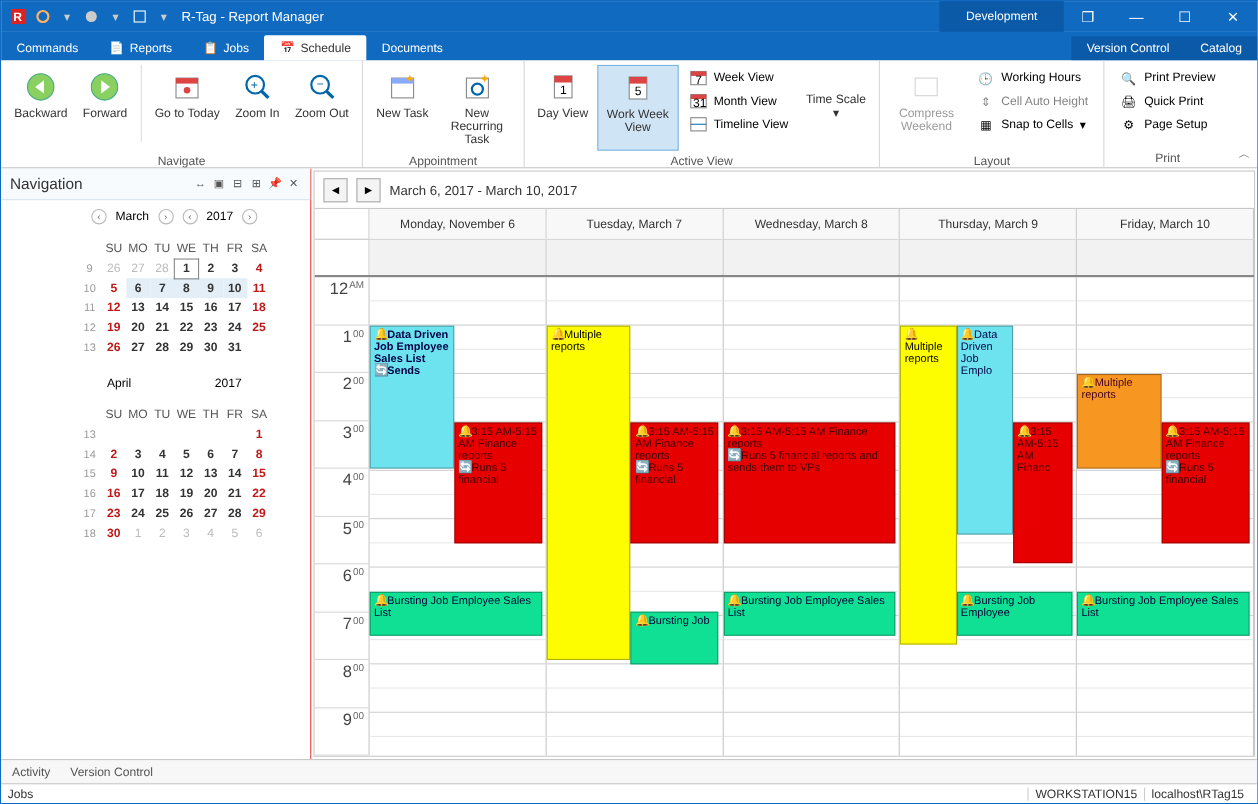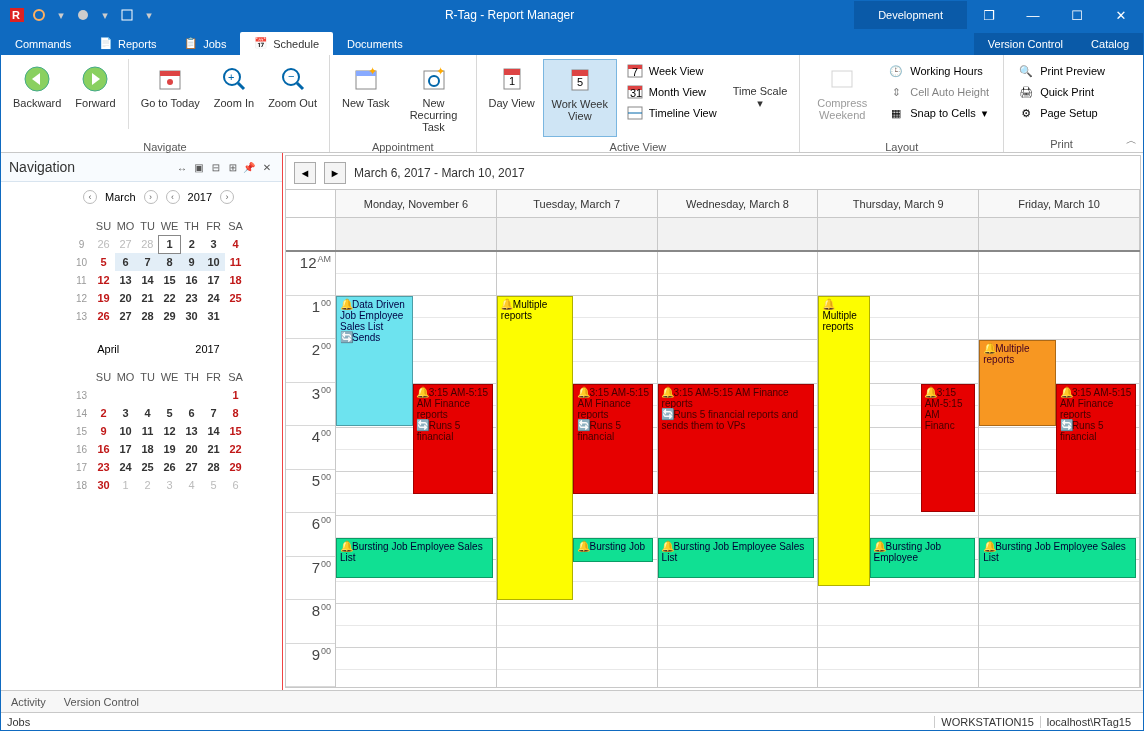--- a/index.html
+++ b/index.html
@@ -1,20 +1,20 @@
 <!DOCTYPE html>
 <html><head>
 <meta charset="utf-8">
 <style>
 *{box-sizing:border-box;margin:0;padding:0;font-family:"Segoe UI",Arial,sans-serif;font-size:11px}
 body{width:1144px;height:731px;background:#fff;border:1px solid #0f6ac0;display:flex;flex-direction:column;overflow:hidden}
 .titlebar{height:28px;background:#0f6ac0;display:flex;align-items:center;color:#fff}
 .titlebar .qat{display:flex;gap:6px;padding:0 8px;align-items:center}
 .titlebar .qat span{width:16px;height:16px;display:inline-flex;align-items:center;justify-content:center}
-.titlebar .title{flex:1;text-align:center;font-size:12px}
+.titlebar .title{flex:1;font-size:12px}
 .titlebar .doc-tab{background:#0a5aa8;padding:0 24px;height:28px;display:flex;align-items:center;color:#fff}
 .titlebar .wbtns{display:flex}
 .titlebar .wbtns div{width:44px;height:28px;display:flex;align-items:center;justify-content:center;color:#fff;font-size:13px}
 .tabstrip{height:26px;background:#0f6ac0;display:flex;align-items:flex-end;color:#fff}
 .tabstrip .tab{padding:5px 14px;display:flex;align-items:center;gap:5px;cursor:pointer}
 .tabstrip .tab.active{background:#fff;color:#333;border-radius:2px 2px 0 0}
 .tabstrip .spacer{flex:1}
 .tabstrip .subs{display:flex;gap:0;background:#0a5aa8}
 .tabstrip .subs div{padding:5px 14px}
 .ribbon{height:98px;background:#fff;border-bottom:1px solid #c8c8c8;display:flex;position:relative}
@@ -584,21 +584,21 @@
             <div class="slot"></div>
             <div class="slot half"></div>
             <div class="slot"></div>
             <div class="slot half"></div>
             <div class="slot"></div>
             <div class="slot half"></div>
             <div class="slot"></div>
             <div class="slot half"></div>
             <div class="slot"></div>
             <div class="slot half"></div>
-            <div class="evt c-cyan" style="top: 44px; height: 130px; left: 0%; width: 48%;"><span class="eico">🔔</span>Data Driven Job Employee Sales List<br><span class="eico">🔄</span>Sends</div>
+            <div class="evt c-cyan" style="top: 44px; height: 130px; left: 0%; width: 48%; font-weight: bold;"><span class="eico">🔔</span>Data Driven Job Employee Sales List<br><span class="eico">🔄</span>Sends</div>
             <div class="evt c-red" style="top: 132px; height: 110px; left: 48%; width: 50%;"><span class="eico">🔔</span>3:15 AM-5:15 AM Finance reports<br><span class="eico">🔄</span>Runs 5 financial</div>
             <div class="evt c-grn" style="top: 286px; height: 40px; left: 0%; width: 98%;"><span class="eico">🔔</span>Bursting Job Employee Sales List</div>
           </div>
           <div class="daycol">
             <div class="slot"></div>
             <div class="slot half"></div>
             <div class="slot"></div>
             <div class="slot half"></div>
             <div class="slot"></div>
             <div class="slot half"></div>
@@ -611,21 +611,21 @@
             <div class="slot"></div>
             <div class="slot half"></div>
             <div class="slot"></div>
             <div class="slot half"></div>
             <div class="slot"></div>
             <div class="slot half"></div>
             <div class="slot"></div>
             <div class="slot half"></div>
             <div class="evt c-yel" style="top: 44px; height: 304px; left: 0%; width: 48%;"><span class="eico">🔔</span>Multiple reports</div>
             <div class="evt c-red" style="top: 132px; height: 110px; left: 48%; width: 50%;"><span class="eico">🔔</span>3:15 AM-5:15 AM Finance reports<br><span class="eico">🔄</span>Runs 5 financial</div>
-            <div class="evt c-grn" style="top: 286px; height: 24px; left: 48%; width: 50%;"><span class="eico">🔔</span>Bursting Job</div>
+            <div class="evt c-grn" style="top: 304px; height: 48px; left: 48%; width: 50%;"><span class="eico">🔔</span>Bursting Job</div>
           </div>
           <div class="daycol">
             <div class="slot"></div>
             <div class="slot half"></div>
             <div class="slot"></div>
             <div class="slot half"></div>
             <div class="slot"></div>
             <div class="slot half"></div>
             <div class="slot"></div>
             <div class="slot half"></div>
@@ -659,20 +659,21 @@
             <div class="slot half"></div>
             <div class="slot"></div>
             <div class="slot half"></div>
             <div class="slot"></div>
             <div class="slot half"></div>
             <div class="slot"></div>
             <div class="slot half"></div>
             <div class="slot"></div>
             <div class="slot half"></div>
             <div class="evt c-yel" style="top: 44px; height: 290px; left: 0%; width: 32%;"><span class="eico">🔔</span>Multiple reports</div>
+            <div class="evt c-cyan" style="top: 44px; height: 190px; left: 32%; width: 32%;"><span class="eico">🔔</span>Data Driven Job Emplo</div>
             <div class="evt c-red" style="top: 132px; height: 128px; left: 64%; width: 34%;"><span class="eico">🔔</span>3:15 AM-5:15 AM Financ</div>
             <div class="evt c-grn" style="top: 286px; height: 40px; left: 32%; width: 66%;"><span class="eico">🔔</span>Bursting Job Employee</div>
           </div>
           <div class="daycol">
             <div class="slot"></div>
             <div class="slot half"></div>
             <div class="slot"></div>
             <div class="slot half"></div>
             <div class="slot"></div>
             <div class="slot half"></div>

